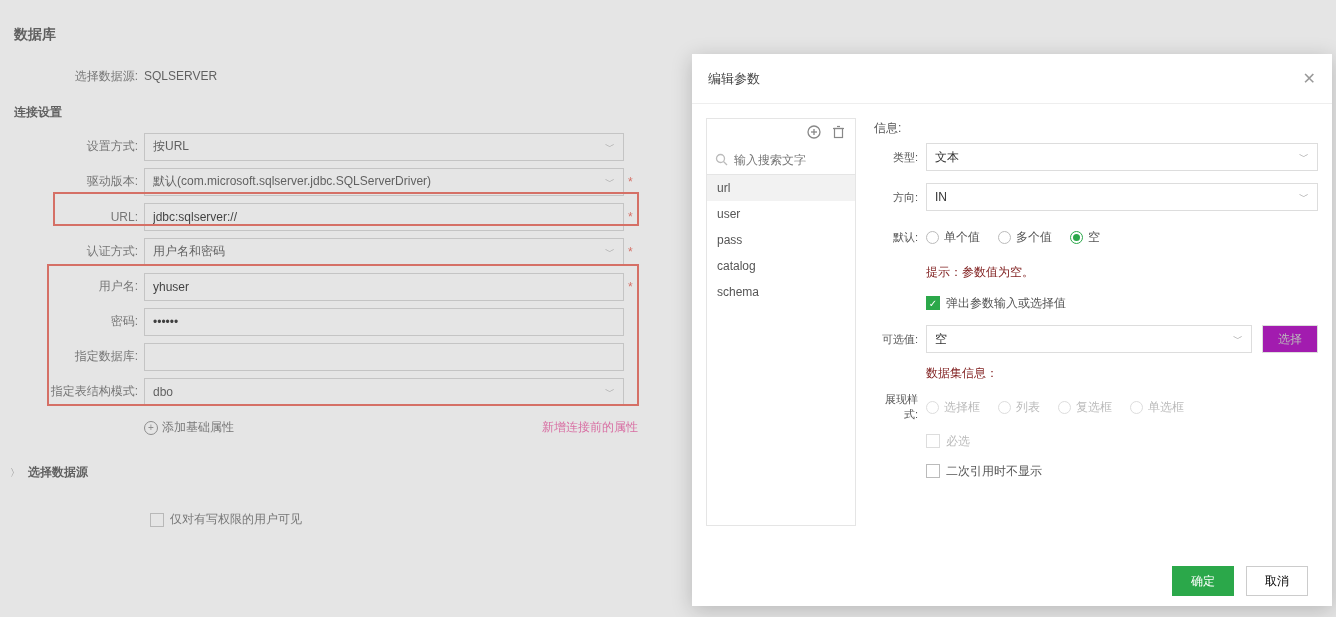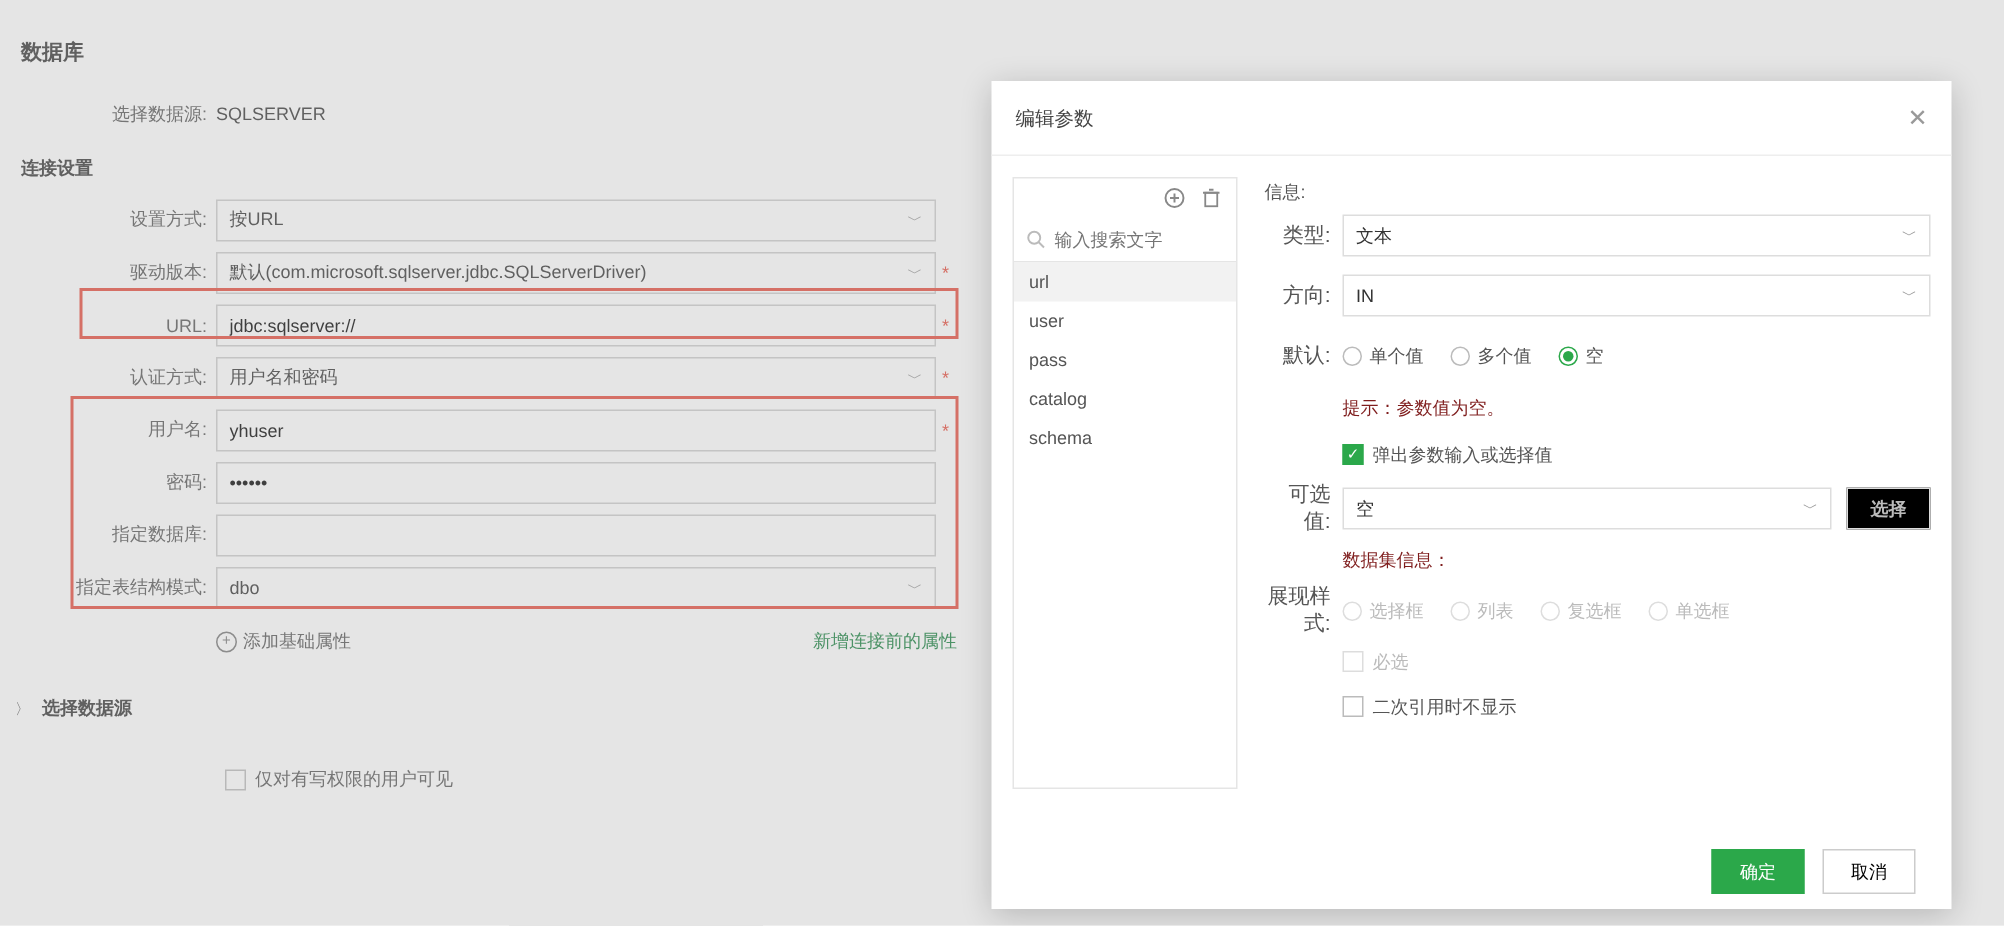--- a/index.html
+++ b/index.html
@@ -19,71 +19,71 @@
 .chev { color: #999; font-size: 10px; }
 .req { color: #e74c3c; margin-left: 4px; font-size: 12px; }
 .row-tight { height: 35px; }
 
 .red-box1 { position: absolute; left: 53px; top: 192px; width: 586px; height: 34px; border: 2px solid #e74c3c; pointer-events: none; }
 .red-box2 { position: absolute; left: 47px; top: 264px; width: 592px; height: 142px; border: 2px solid #e74c3c; pointer-events: none; }
 
 .add-row { display: flex; align-items: center; justify-content: space-between; width: 494px; margin-left: 144px; padding-top: 10px; }
 .add-link { display: inline-flex; align-items: center; gap: 4px; color: #555; font-size: 12px; }
 .plus-circle { width: 14px; height: 14px; border: 1.5px solid #777; border-radius: 50%; display: inline-flex; align-items: center; justify-content: center; font-size: 10px; color: #777; line-height: 1; }
-.side-link { color: #15803d; font-size: 12px; }
+.side-link { color: #ec4899; font-size: 12px; }
 
 .adv { display: flex; align-items: center; gap: 8px; padding: 28px 0 0 10px; }
 .adv .caret { font-size: 10px; color: #555; }
 .adv .txt { font-weight: bold; color: #333; }
 
 .cb-row { display: flex; align-items: center; gap: 6px; margin: 30px 0 0 150px; color: #555; }
 .cb { width: 14px; height: 14px; border: 1px solid #bbb; background: #fff; display: inline-block; }
 
 
-.modal { position: absolute; left: 661px; top: 54px; width: 640px; height: 552px; background: #fff; box-shadow: 0 4px 20px rgba(0,0,0,0.2); display: flex; flex-direction: column; }
+.modal { position: absolute; left: 692px; top: 54px; width: 640px; height: 552px; background: #fff; box-shadow: 0 4px 20px rgba(0,0,0,0.2); display: flex; flex-direction: column; }
 .modal-header { height: 50px; display: flex; align-items: center; justify-content: space-between; padding: 0 16px; border-bottom: 1px solid #eee; }
 .modal-title { font-size: 13px; color: #444; }
 .close-x { font-size: 16px; color: #999; cursor: pointer; }
 
 .modal-body { flex: 1; display: flex; padding: 14px 14px 0 14px; gap: 18px; overflow: hidden; }
 
 .left-panel { width: 150px; border: 1px solid #e5e5e5; display: flex; flex-direction: column; height: 408px; }
 .lp-toolbar { height: 26px; display: flex; align-items: center; justify-content: flex-end; gap: 10px; padding: 0 10px; }
 .icon { width: 14px; height: 14px; color: #888; display: inline-flex; align-items: center; justify-content: center; }
 .lp-search { height: 30px; border-bottom: 1px solid #e5e5e5; display: flex; align-items: center; padding: 0 8px; gap: 6px; }
 .lp-search input { border: none; outline: none; font-size: 12px; width: 100%; }
 .lp-list { flex: 1; }
 .lp-item { height: 26px; display: flex; align-items: center; padding: 0 10px; font-size: 12px; color: #555; cursor: pointer; }
 .lp-item.sel { background: #f2f2f2; }
 
 .right-panel { flex: 1; padding-top: 2px; }
 .rp-section-label { font-size: 12px; color: #555; margin-bottom: 2px; }
 .rp-row { display: flex; align-items: center; min-height: 36px; margin-bottom: 4px; }
-.rp-label { width: 52px; text-align: right; color: #555; font-size: 14px; padding-right: 8px; }
+.rp-label { width: 52px; text-align: right; color: #555; font-size: 11px; padding-right: 8px; }
 .rp-field { flex: 1; }
 .rp-select { height: 28px; border: 1px solid #ddd; display: flex; align-items: center; justify-content: space-between; padding: 0 8px; font-size: 12px; color: #333; }
 .rp-note { font-size: 12px; color: #7f1d1d; margin-left: 0; }
 
 .radio-group { display: flex; align-items: center; gap: 18px; }
 .radio { display: inline-flex; align-items: center; gap: 5px; font-size: 12px; color: #555; }
 .radio-circle { width: 13px; height: 13px; border: 1px solid #bbb; border-radius: 50%; display: inline-flex; align-items: center; justify-content: center; }
 .radio.checked .radio-circle { border-color: #2ba84a; }
 .radio.checked .radio-dot { width: 7px; height: 7px; background: #2ba84a; border-radius: 50%; }
 .radio.disabled { color: #bbb; }
 .radio.disabled .radio-circle { border-color: #ddd; }
 
 .chk { display: inline-flex; align-items: center; gap: 6px; font-size: 12px; color: #555; }
 .chk-box { width: 14px; height: 14px; border: 1px solid #bbb; background: #fff; display: inline-flex; align-items: center; justify-content: center; }
 .chk.checked .chk-box { background: #2ba84a; border-color: #2ba84a; color: #fff; font-size: 10px; }
 .chk.disabled { color: #bbb; }
 .chk.disabled .chk-box { border-color: #ddd; }
 
 .sel-row { display: flex; align-items: center; gap: 10px; }
 .sel-combo { flex: 1; height: 28px; border: 1px solid #ddd; display: flex; align-items: center; justify-content: space-between; padding: 0 8px; font-size: 12px; color: #333; }
-.sel-btn { width: 56px; height: 28px; border: 1px solid #ddd; background: #000000; color: #bbb; font-size: 12px; display: flex; align-items: center; justify-content: center; font-weight: bold; }
+.sel-btn { width: 56px; height: 28px; border: 1px solid #ddd; background: #a21caf; color: #bbb; font-size: 12px; display: flex; align-items: center; justify-content: center; }
 
 .modal-footer { height: 56px; border-top: 0; display: flex; align-items: flex-end; justify-content: flex-end; gap: 12px; padding: 0 24px 10px 0; }
 .btn { height: 30px; padding: 0 18px; font-size: 12px; border: 1px solid #ccc; background: #fff; cursor: pointer; }
 .btn.primary { background: #2ba84a; border-color: #2ba84a; color: #fff; }
 
 svg { display: block; }
 </style>
 </head>
 <body>
 

